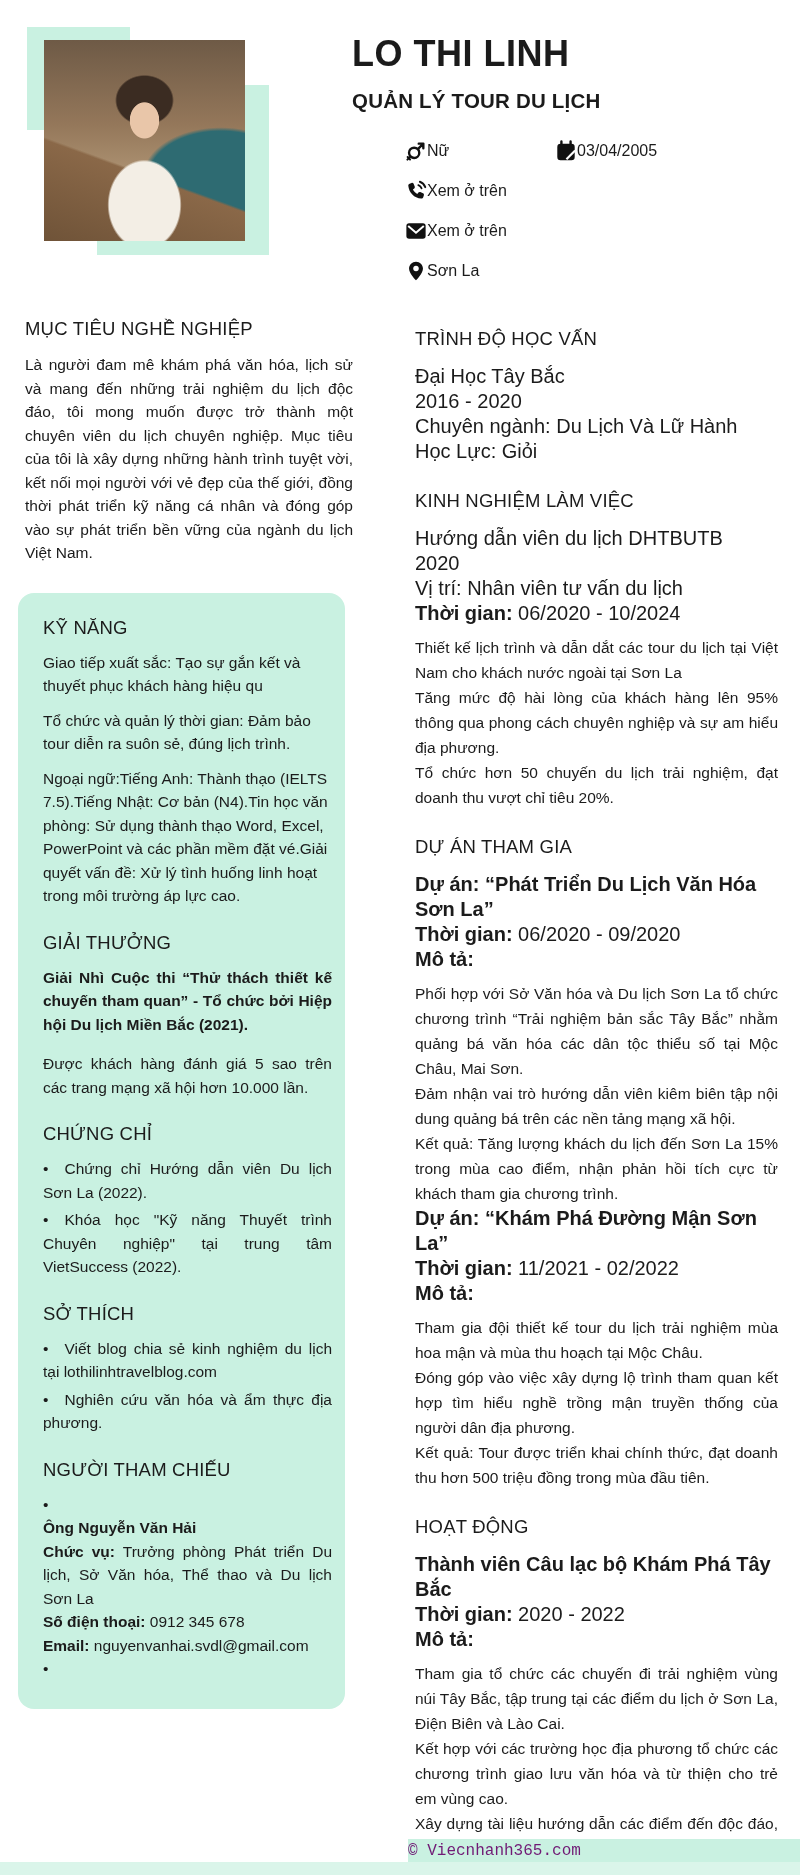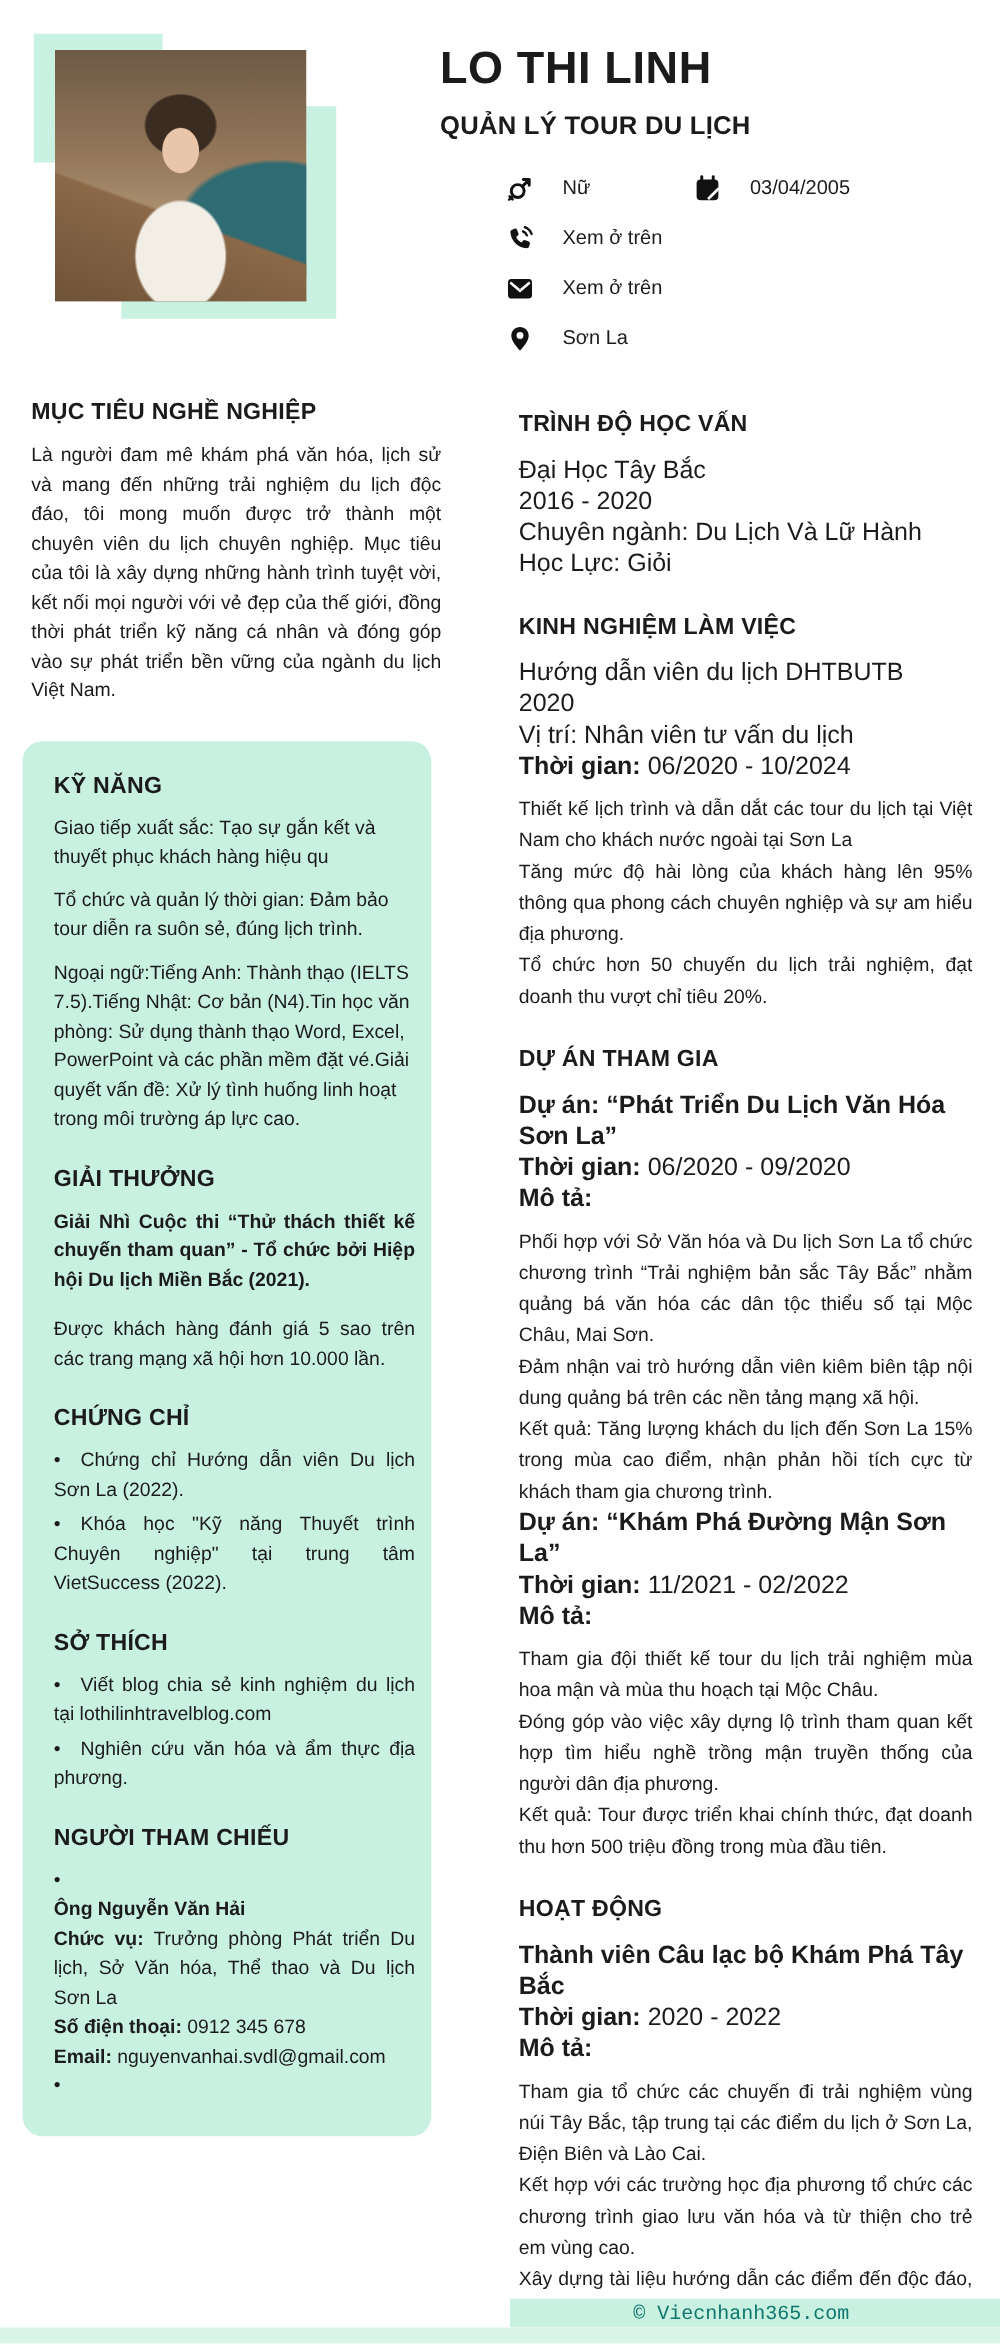--- a/index.html
+++ b/index.html
@@ -34,30 +34,30 @@
       radial-gradient(120px 80px at 6% 72%, #2e6b72 0%, #2e6b72 40%, rgba(0,0,0,0) 44%),
       linear-gradient(180deg, #6e5a46 0%, #94775a 42%, #b29877 72%, #8d7356 100%);
   }
   .head-right{position:absolute;left:352px;top:34px;width:440px;}
   .name{margin:0;font-size:36px;font-weight:700;letter-spacing:.5px;line-height:1.1;}
   .job-title{margin:15px 0 0;font-size:20.5px;font-weight:700;letter-spacing:.2px;}
   .contact-grid{
     display:grid;grid-template-columns:150px auto;
     margin:25px 0 0 53px;row-gap:14px;
   }
-  .contact-item{display:flex;align-items:center;gap:23px;font-size:16px;height:26px;}
+  .contact-item{display:flex;align-items:center;gap:0;font-size:16px;height:26px;}
   .contact-item .ico{width:22px;height:22px;flex:none;display:inline-flex;}
   .contact-item .ico svg{width:100%;height:100%;}
   .cg-c2{grid-column:2;}
   .cg-wide{grid-column:1 / span 2;}
   
   .columns{display:flex;align-items:flex-start;padding:0 22px 0 25px;}
   .col-left{width:328px;flex:none;}
   .col-right{flex:1;margin-left:62px;min-width:0;}
-  .sec-h{font-size:18.5px;font-weight:700;margin:0 0 13px;letter-spacing:.2px;}
+  .sec-h{font-size:18.5px;font-weight:400;margin:0 0 13px;letter-spacing:.2px;}
   
   .objective-h{margin-top:18px;}
   .objective-p{margin:0;font-size:15.5px;line-height:23.5px;text-align:justify;}
   .green-box{
     margin:28px 0 0 -7px;width:327px;box-sizing:border-box;
     background:var(--mint);border-radius:16px;
     padding:10px 13px 28px 25px;
   }
   .green-box .sec-h{margin:24px 0 12px;}
   .green-box .sec-h:first-child{margin-top:14px;}
@@ -73,24 +73,24 @@
   
   .col-right .sec-h{margin:26px 0 14px;}
   .col-right .sec-h.first{margin-top:28px;}
   .line{font-size:20px;line-height:25px;}
   .desc{margin-top:9px;}
   .desc-line{font-size:15.5px;line-height:25px;text-align:justify;}
   
   .footer-band{
     position:absolute;left:408px;right:0;bottom:13px;height:23px;
     background:var(--mint);
-    display:flex;align-items:center;justify-content:center;
+    display:flex;align-items:center;justify-content:flex-start;
     padding-right:22px;box-sizing:border-box;
     font-family:"Liberation Mono","DejaVu Sans Mono",monospace;
-    font-size:16px;color:#0f766e;
+    font-size:16px;color:#701a75;
   }
   .footer-strip{position:absolute;left:0;right:0;bottom:0;height:13px;background:var(--mint-light);}
 </style>
 </head>
 <body>
 
 <div class="page">
 
   <div class="header">
     <div class="photo-wrap">

